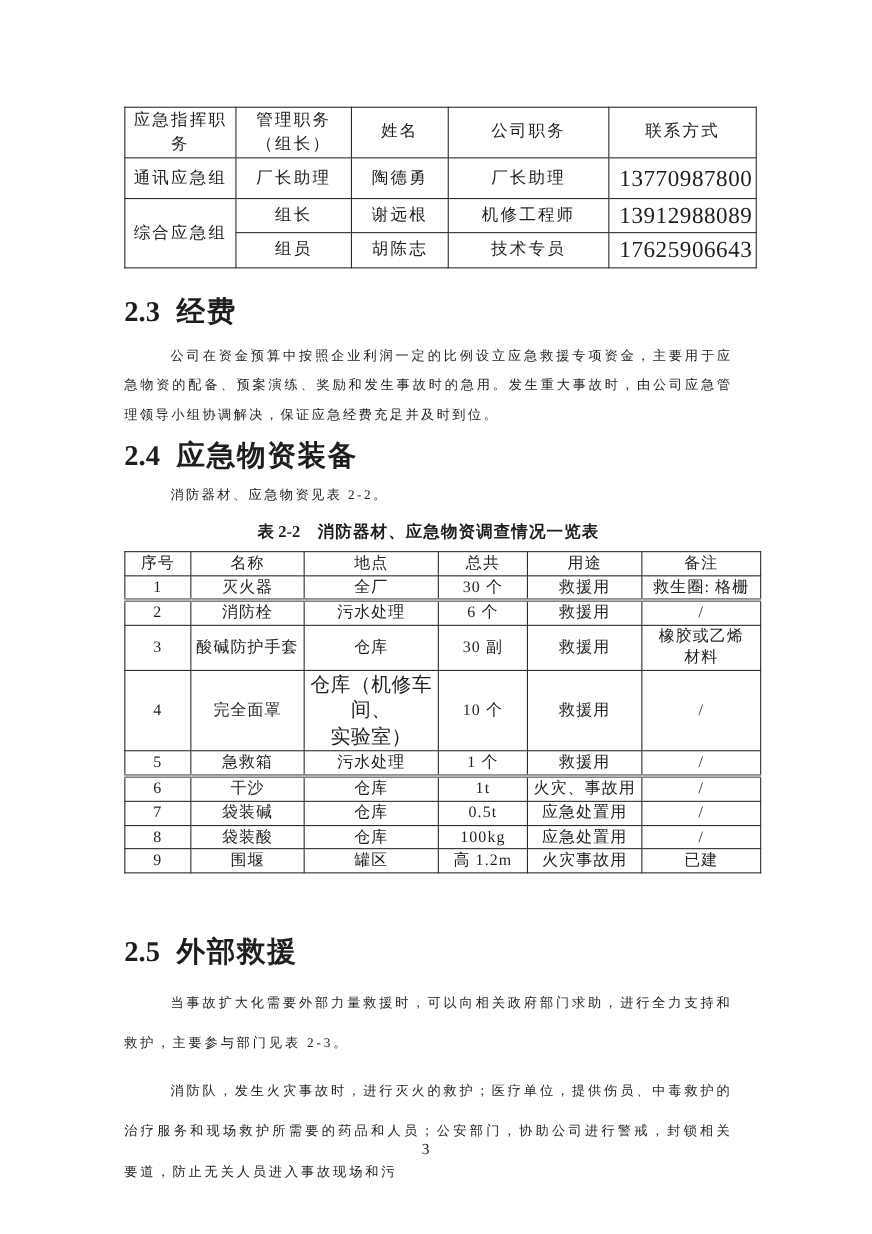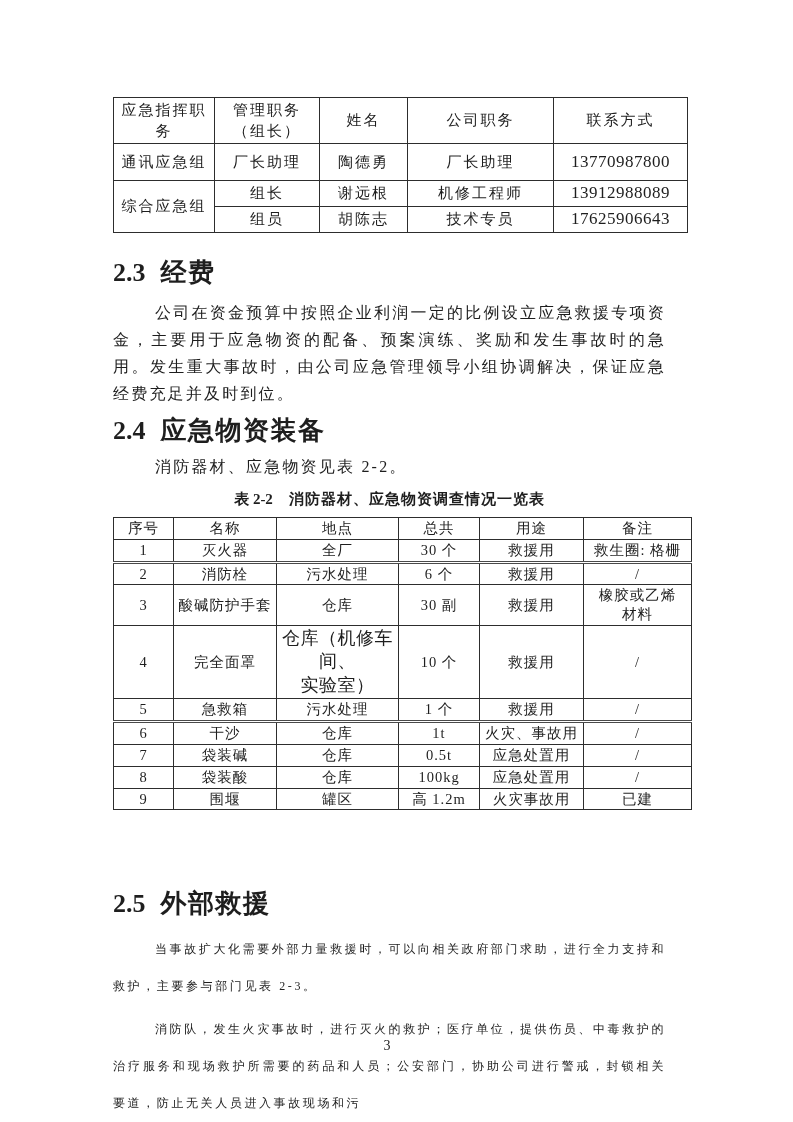--- a/index.html
+++ b/index.html
@@ -38,22 +38,23 @@
   .contact-table {
     width: 574px;
     font-size: 15px;
     letter-spacing: 2px;
     line-height: 1.35;
   }
   .contact-table th { height: 46px; }
   .contact-table .row-main td { height: 37px; }
   .contact-table .row-sub td { height: 25px; }
   .contact-table .phone {
-    font-size: 17px;
+    font-size: 21px;
     letter-spacing: 0.5px;
+    text-align: right;
   }
 
   .supplies-table {
     width: 578px;
     font-size: 14.5px;
     letter-spacing: 1px;
     line-height: 1.3;
   }
   .supplies-table th { height: 21px; }
   .supplies-table td { height: 21px; }
@@ -73,21 +74,21 @@
     letter-spacing: 0;
   }
   .h-title {
     font-family: "Liberation Sans", "DejaVu Sans", sans-serif;
     font-weight: bold;
     letter-spacing: 1.5px;
   }
 
   p { margin: 0; }
   .body-para {
-    font-size: 16px;
+    font-size: 12px;
     line-height: 27px;
     letter-spacing: 2.2px;
     text-align: justify;
     text-indent: 42px;
   }
   .wide-para {
     font-size: 12px;
     line-height: 37px;
     letter-spacing: 2.6px;
     text-align: justify;
@@ -107,21 +108,21 @@
     margin-right: 16px;
     letter-spacing: 0;
   }
 
   
   .contact-table   { margin-bottom: 26px; }
   .heading-23      { margin-bottom: 13px; }
   .para-23         { margin-bottom: 10px; }
   .heading-24      { margin-bottom: 9px; }
   .intro-24        { margin-bottom: 2px; }
-  .heading-25      { margin-top: 80px; margin-bottom: 14px; }
+  .heading-25      { margin-top: 58px; margin-bottom: 14px; }
   .para-25a        { margin-bottom: 6px; }
 
   .page-footer {
     position: absolute;
     left: 0; right: 0;
     top: 1038px;
     text-align: center;
     font-size: 14px;
     letter-spacing: 0;
   }

